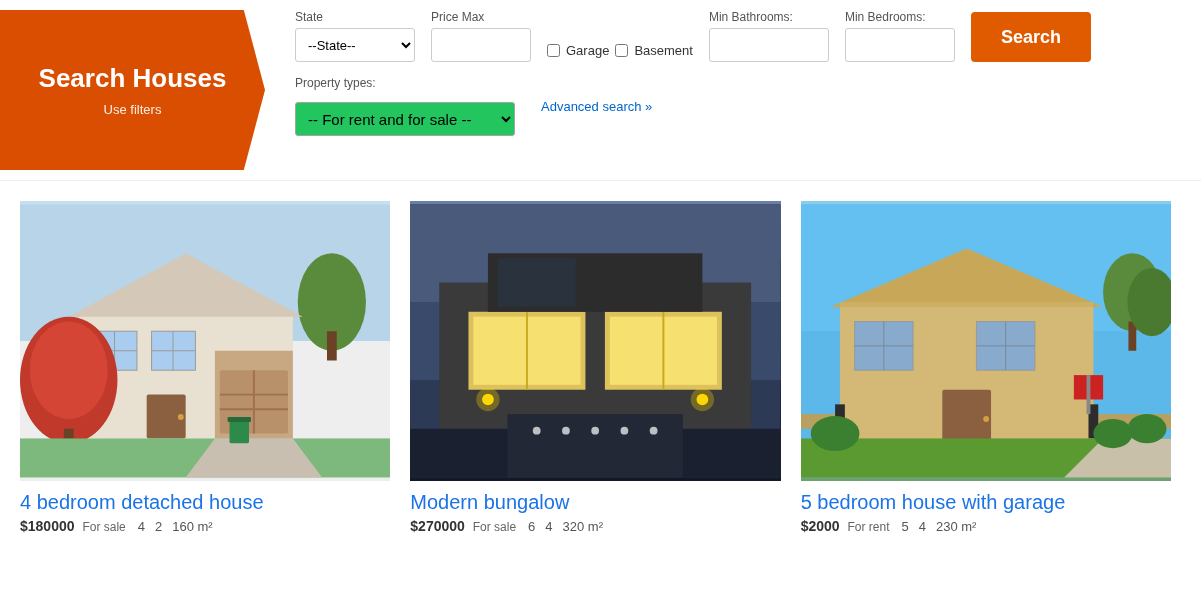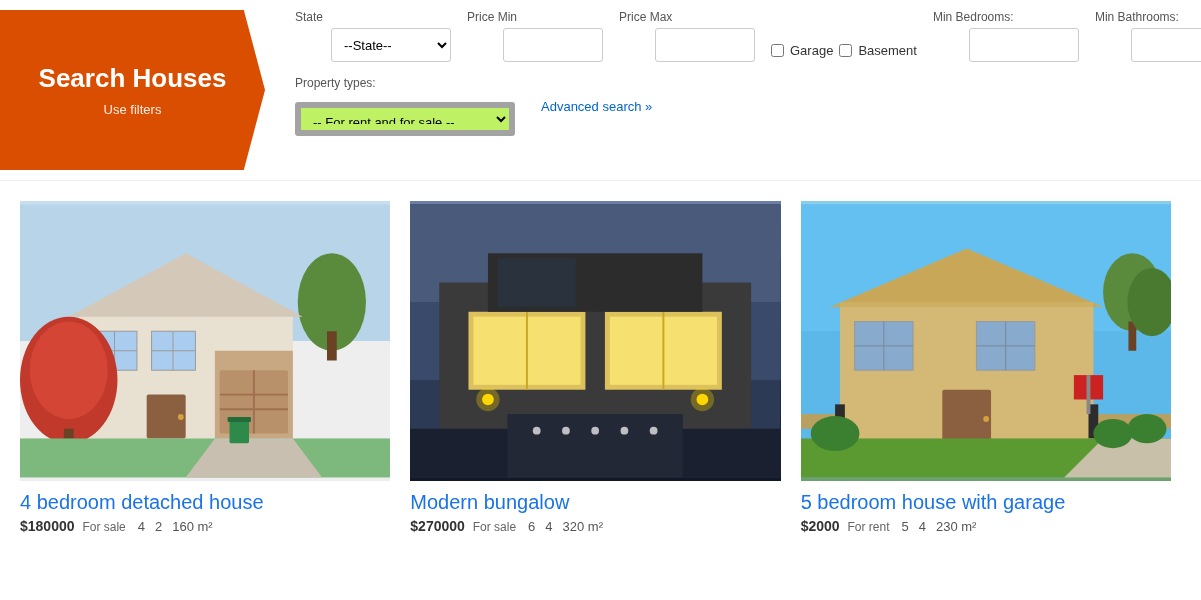--- a/index.html
+++ b/index.html
@@ -66,21 +66,20 @@
       color: #555;
     }
 
     .filter-group select,
     .filter-group input[type="text"] {
       border: 1px solid #ccc;
       border-radius: 3px;
       padding: 6px 8px;
       font-size: 13px;
       height: 34px;
-      margin-left: 36px;
     }
 
     .filter-group select {
       background: #fff;
       cursor: pointer;
     }
 
     .state-select { width: 120px; }
     .city-select { width: 120px; }
     .price-input { width: 100px; }
@@ -127,26 +126,26 @@
       gap: 12px;
     }
 
     .property-type-group label {
       font-size: 12px;
       color: #555;
     }
 
     .property-type-group select {
       width: 220px;
-      border: 6px solid #a3a3a3;
+      border: 1px solid #a3a3a3;
       border-radius: 3px;
       padding: 6px 8px;
-      font-size: 13px;
+      font-size: 15px;
       height: 34px;
-      background: #bef264;
+      background: #22c55e;
       cursor: pointer;
     }
 
     .advanced-search-link {
       color: #0066cc;
       text-decoration: none;
       font-size: 13px;
       margin-left: 10px;
     }
 
@@ -242,49 +241,45 @@
     <div class="filters-row1">
 
       <div class="filter-group">
         <label>State</label>
         <select class="state-select">
           <option>--State--</option>
         </select>
       </div>
 
 
-      <div class="filter-group">
-        <label>Price Min</label>
-        <input type="text" class="price-input" style="">
-      </div>
 
       <div class="filter-group">
         <label>Price Max</label>
         <input type="text" class="price-input" style="">
       </div>
 
       <div class="checkboxes-area">
         <label>
           <input type="checkbox" style="">
           <span>Garage</span>
         </label>
         <label>
           <input type="checkbox" style="">
           <span>Basement</span>
         </label>
       </div>
 
       <div class="filter-group">
+        <label>Min Bathrooms:</label>
+        <input type="text" class="bathroom-input" style="">
+      </div>
+
+      <div class="filter-group">
         <label>Min Bedrooms:</label>
         <input type="text" class="bedroom-input" style="">
-      </div>
-
-      <div class="filter-group">
-        <label>Min Bathrooms:</label>
-        <input type="text" class="bathroom-input" style="">
       </div>
 
       <button class="search-btn">Search</button>
     </div>
 
     <div class="filters-row2">
       <div class="property-type-group">
         <label>Property types:</label>
         <select>
           <option>-- For rent and for sale --</option>

